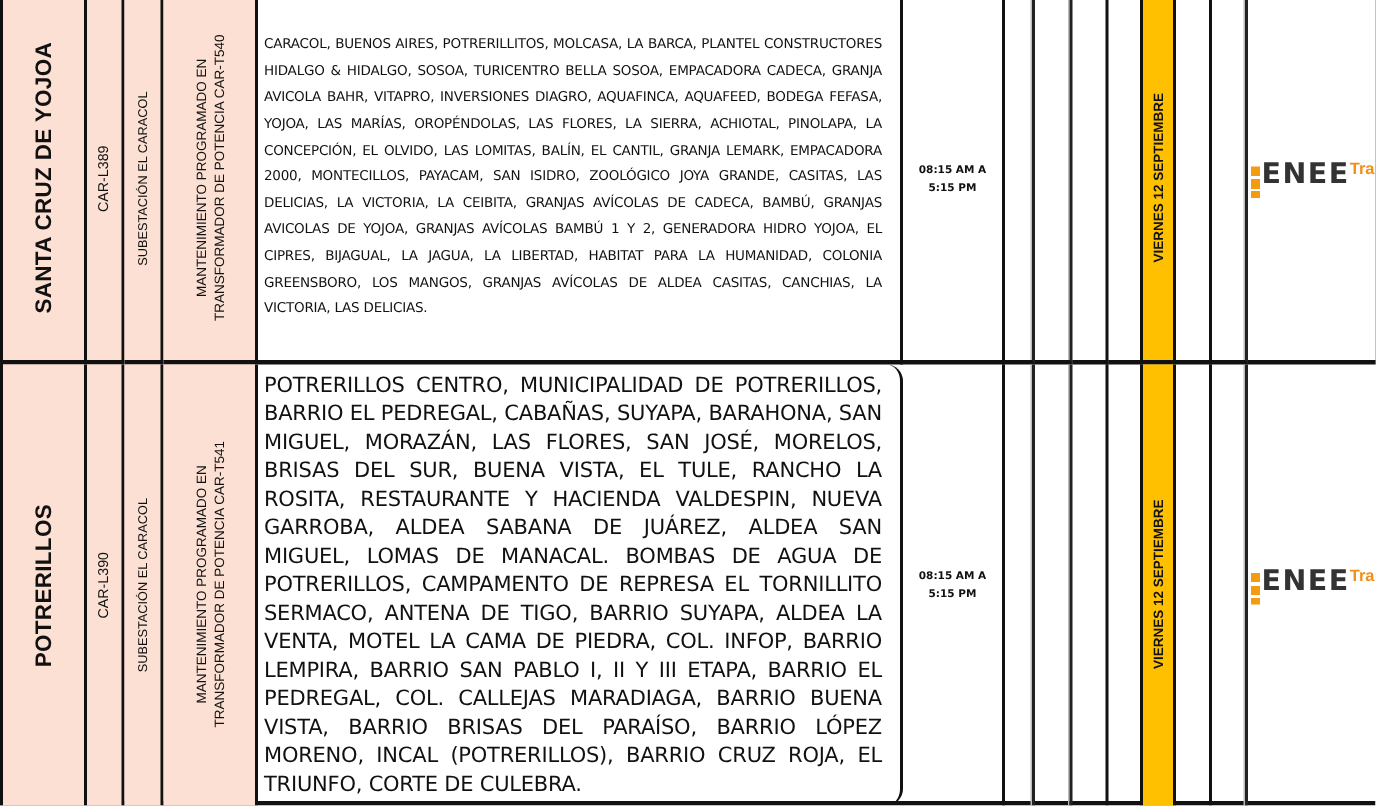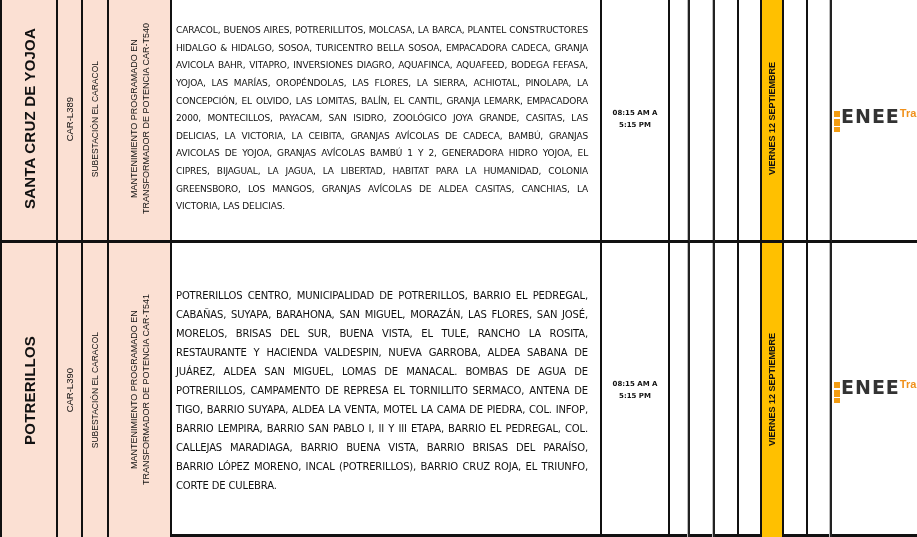--- a/index.html
+++ b/index.html
@@ -39,21 +39,21 @@
   .date { font-weight: bold; font-size: 9px; }
 
   .areas {
     font-family: "DejaVu Sans", sans-serif;
     font-size: 9px; line-height: 17.6px;
     text-align: justify; text-align-last: left;
     padding: 0 12px 0 4px;
     align-items: center; justify-content: flex-start;
   }
   .areas p { letter-spacing: -0.15px; }
-  .areas.two { font-size: 10px; line-height: 19px; letter-spacing: -0.25px; }
+  .areas.two { font-size: 14px; line-height: 19px; letter-spacing: -0.25px; border-radius: 11px; }
 
   .time {
     font-family: "DejaVu Sans", sans-serif;
     font-weight: bold; font-size: 7px; line-height: 12px; text-align: center;
     flex-direction: column;
   }
 
   .logo { justify-content: flex-start; padding-left: 2px; }
   .logo-box { display: flex; align-items: flex-start; }
   .logo-mark {

